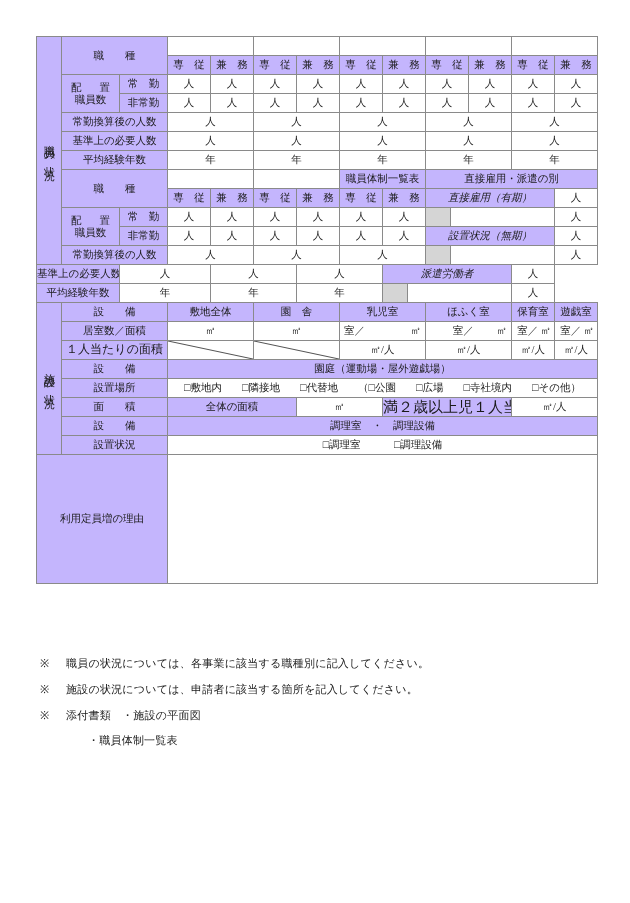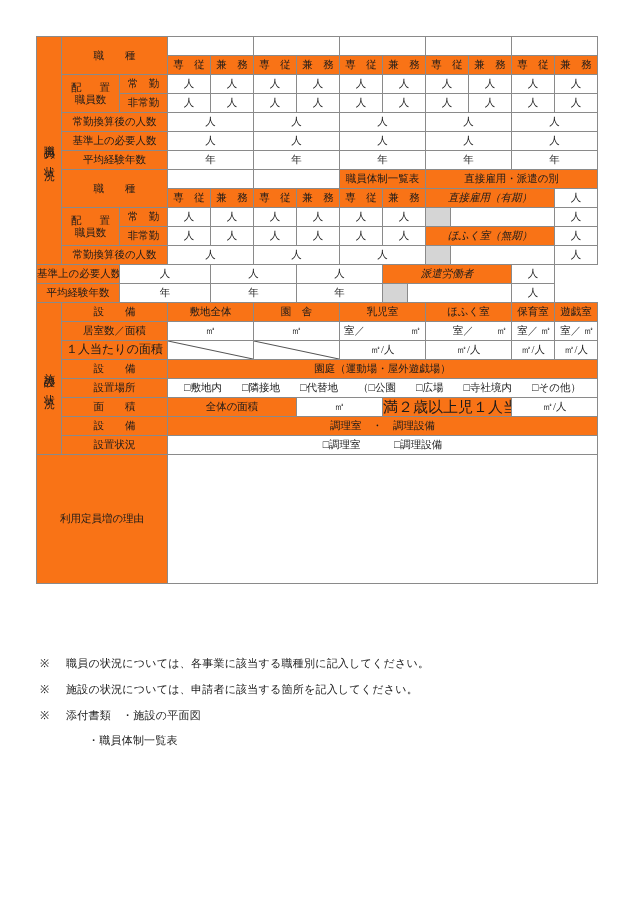--- a/index.html
+++ b/index.html
@@ -15,21 +15,21 @@
     border:1px solid #8a8a8a;
     font-size:10.5px;
     line-height:1.1;
     padding:0;
     text-align:center;
     vertical-align:middle;
     height:18px;
     overflow:hidden;
     white-space:nowrap;
   }
-  .sh{background:#f97316;}
+  .sh{background:#c4b5fd;}
   .wh{background:#ffffff;}
   .rt{text-align:right;padding-right:4px;}
   .lt{text-align:left;padding-left:5px;font-style:italic;}
   .ct{text-align:center;}
   .vert{
     writing-mode:vertical-rl;
     text-orientation:upright;
     letter-spacing:.30em;
     font-size:11px;
     line-height:1;
@@ -191,21 +191,21 @@
       <td class="wh rt">人</td>
     </tr>
     <tr>
       <td class="sh">非常勤</td>
       <td class="wh rt">人</td>
       <td class="wh rt">人</td>
       <td class="wh rt">人</td>
       <td class="wh rt">人</td>
       <td class="wh rt">人</td>
       <td class="wh rt">人</td>
-      <td class="sh lt" colspan="3">ほふく室（無期）</td>
+      <td class="sh lt" colspan="3">設置状況（無期）</td>
       <td class="wh rt">人</td>
     </tr>
     <tr>
       <td class="sh" colspan="2">常勤換算後の人数</td>
       <td class="wh rt" colspan="2">人</td>
       <td class="wh rt" colspan="2">人</td>
       <td class="wh rt" colspan="2">人</td>
       <td colspan="3" class="diag" style="padding:0">
         <div class="stub">
               <div class="s1" style="width:24px"></div>

